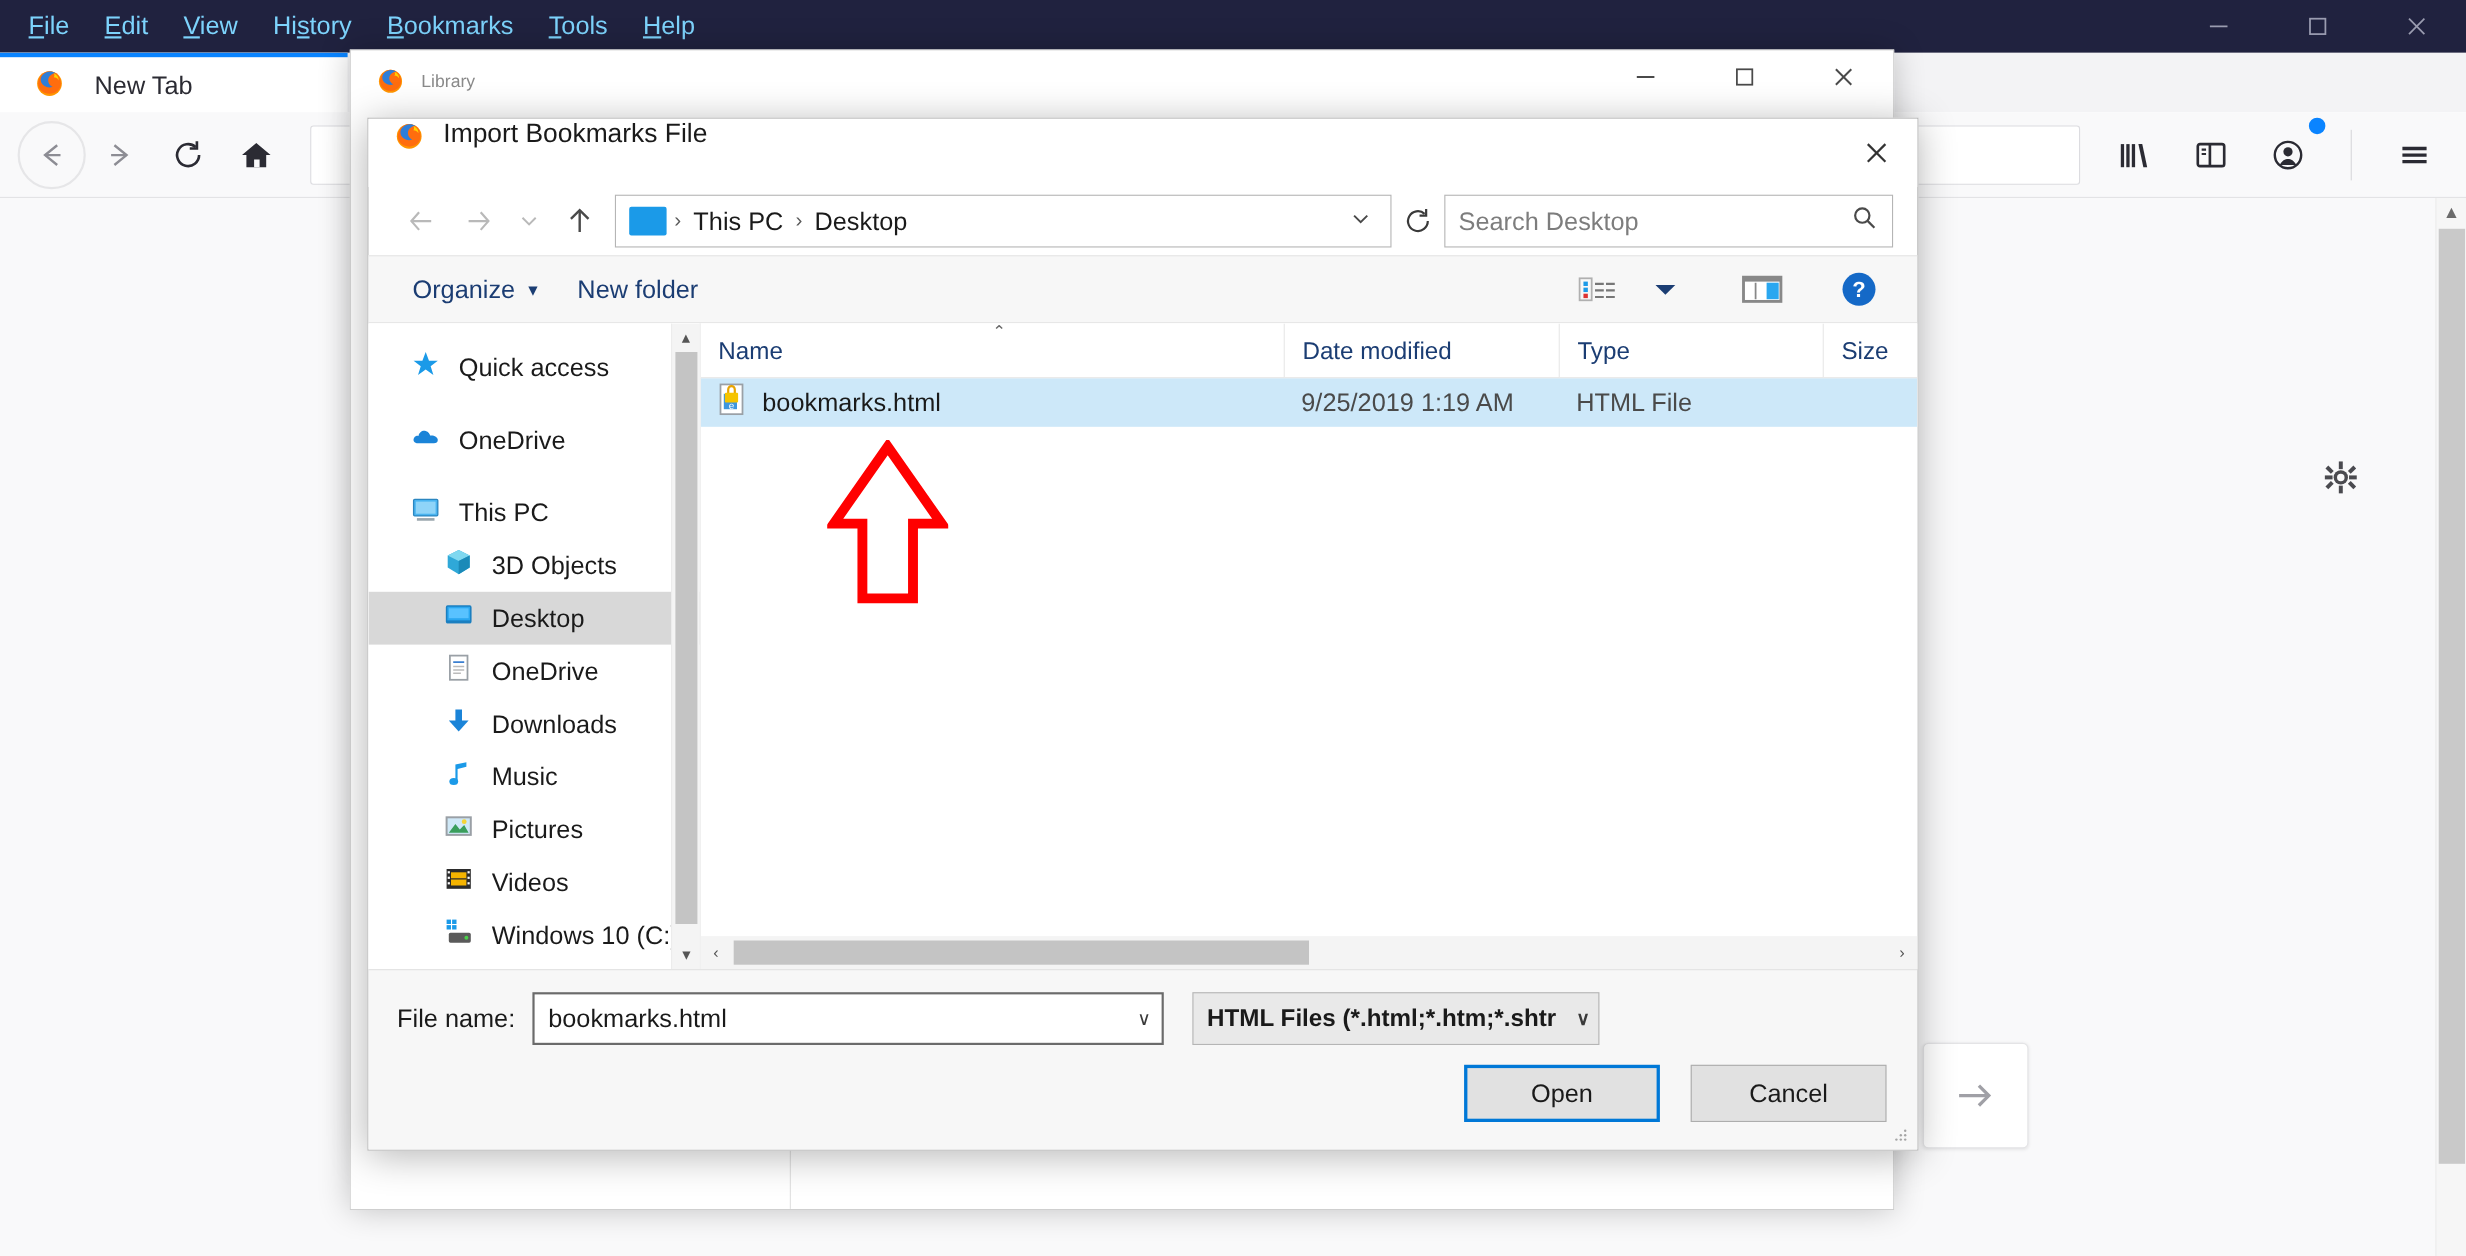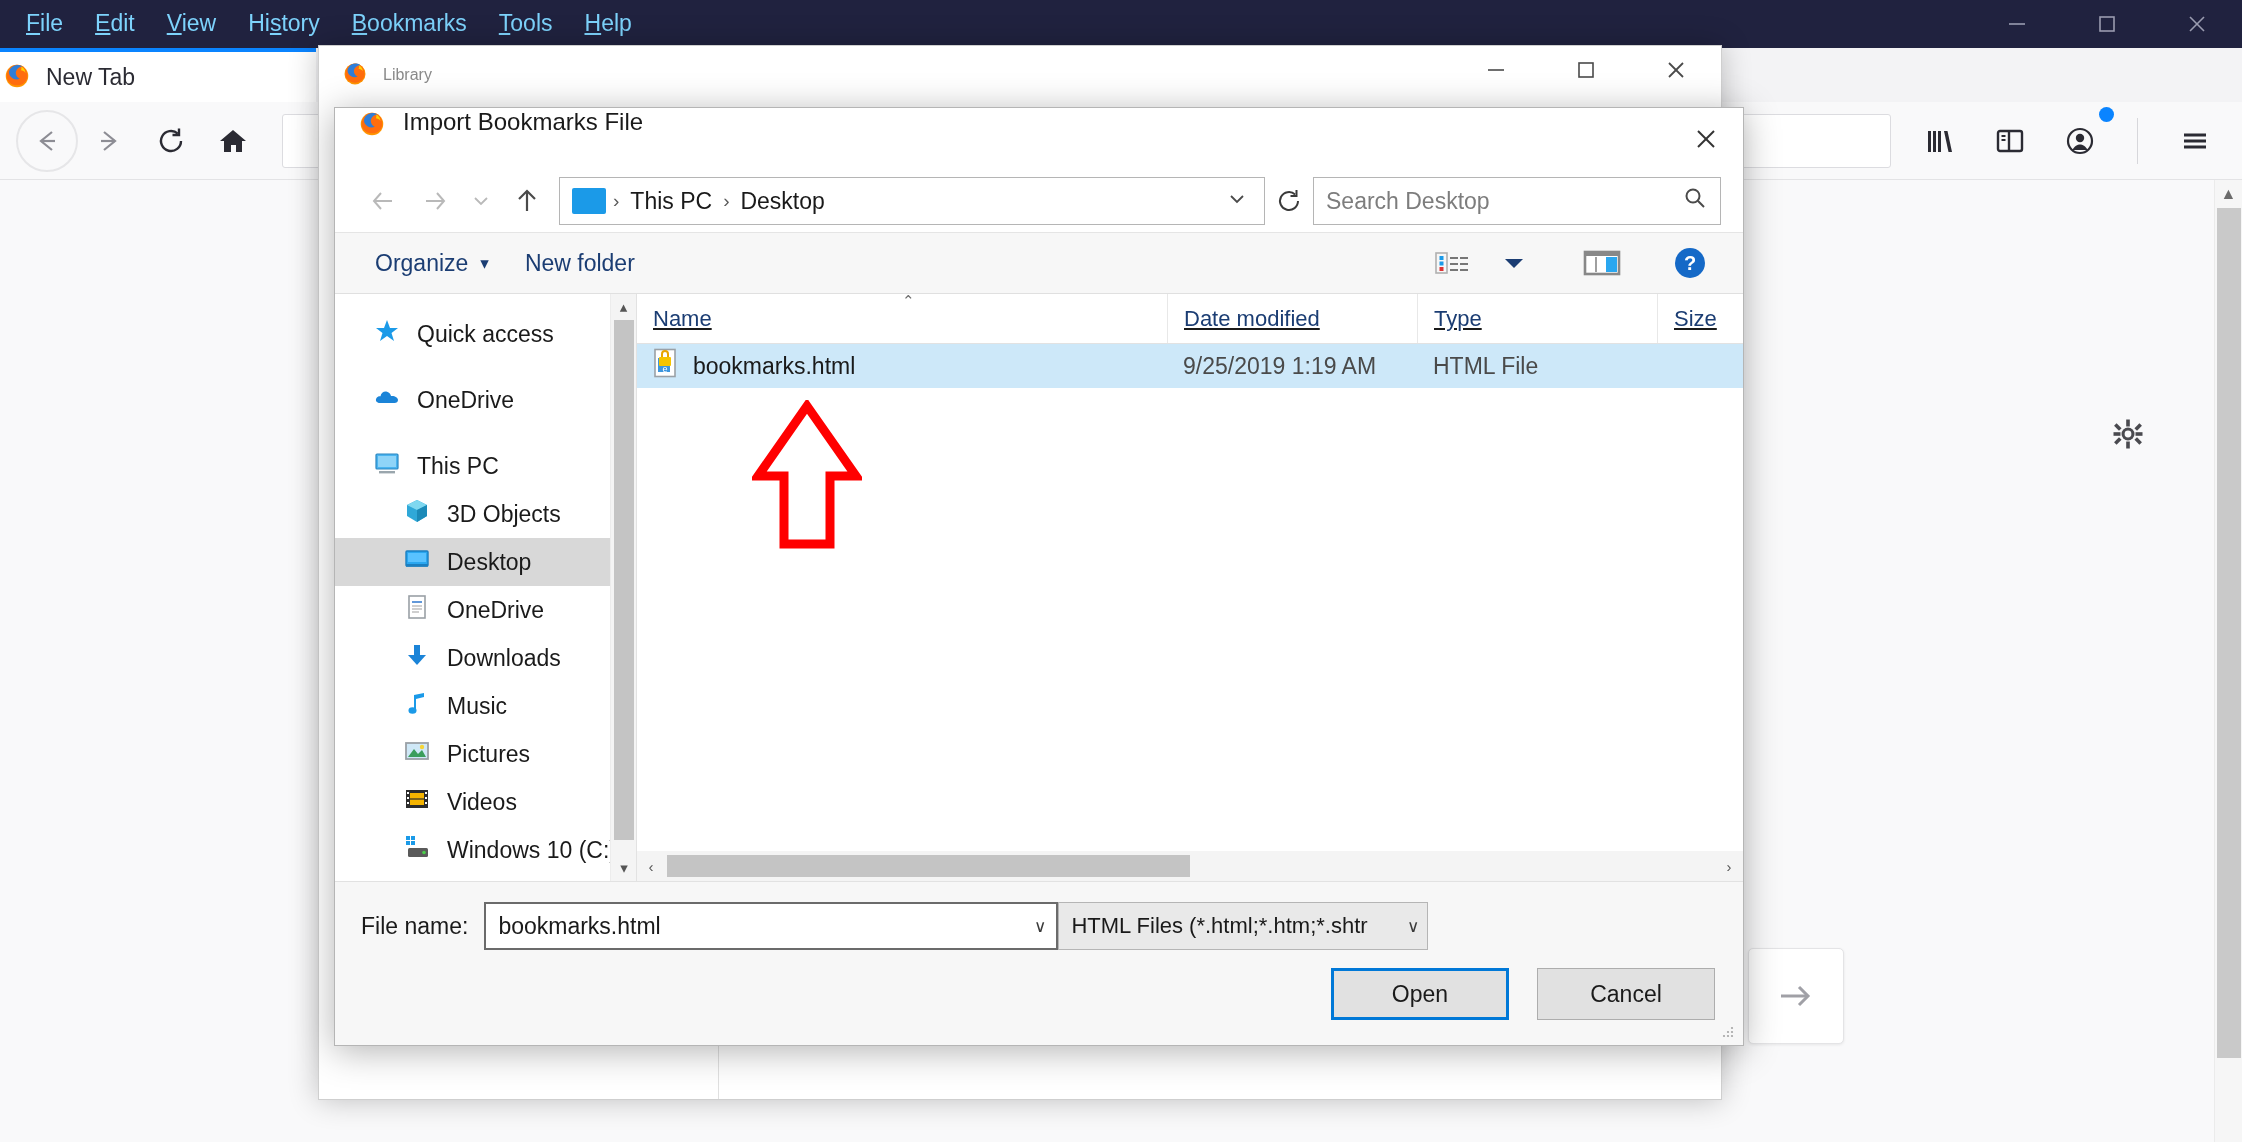--- a/index.html
+++ b/index.html
@@ -37,21 +37,21 @@
   }
 
   .ff-tabstrip {
     position: absolute; top: 48px; left: 0; width: 2242px; height: 54px;
     background: #f3f3f5;
   }
   .tab-active {
     position: absolute; top: 0; left: 0; width: 316px; height: 54px;
     background: #ffffff;
     border-top: 4px solid #0a84ff;
-    display: flex; align-items: center; padding-left: 2px; gap: 14px;
+    display: flex; align-items: center; padding-left: 30px; gap: 26px;
   }
   .tab-label { font-size: 23px; color: #2b2b33; }
 
   .ff-navbar {
     position: absolute; top: 102px; left: 0; width: 2242px; height: 78px;
     background: #f9f9fa; border-bottom: 1px solid #e3e3e5;
     display: flex; align-items: center; padding: 0 16px;
   }
   .nav-btn {
     width: 62px; height: 62px; display: flex; align-items: center;
@@ -213,21 +213,21 @@
   }
   .nav-scroll .sb-thumb {
     position: absolute; top: 26px; left: 3px; width: 20px; height: 520px;
     background: #c4c4c4;
   }
 
   
   .filepane { flex: 1; position: relative; background: #fff; overflow: hidden; }
   .fl-header {
     display: flex; height: 50px; align-items: stretch;
-    border-bottom: 1px solid #e2e2e2; position: relative; text-decoration: underline;
+    border-bottom: 1px solid #e2e2e2; position: relative;
   }
   .fl-col {
     display: flex; align-items: center; padding-left: 16px;
     font-size: 22px; color: #1b3d73; border-left: 1px solid #e8e8e8;
     position: relative;
   }
   .fl-col:first-child { border-left: 0; }
   .sortcaret {
     position: absolute; top: -2px; left: 50%; color: #6a6a6a; font-size: 15px;
   }
@@ -261,21 +261,21 @@
     display: flex; align-items: center; padding: 0 10px 0 12px;
   }
   .fn-input input {
     border: 0; outline: 0; flex: 1; font-size: 23px; color: #1a1a1a;
     font-family: "Liberation Sans", sans-serif; background: transparent;
   }
   .fn-chev { color: #3a3a3a; font-size: 17px; padding-left: 10px; }
   .fn-filter {
     width: 370px; height: 48px; background: #e9e9e9; border: 1px solid #b5b5b5;
     display: flex; align-items: center; padding: 0 8px 0 12px;
-    font-size: 22px; white-space: nowrap; overflow: hidden;
+    margin-left: 26px; font-size: 22px; white-space: nowrap; overflow: hidden; font-weight: bold;
   }
   .btn-row {
     display: flex; justify-content: flex-end; gap: 28px;
     padding: 16px 28px 0 0;
   }
   .btn {
     width: 178px; height: 52px; font-size: 23px;
     display: flex; align-items: center; justify-content: center;
     background: #e1e1e1; border: 1px solid #adadad; color: #1a1a1a;
   }

